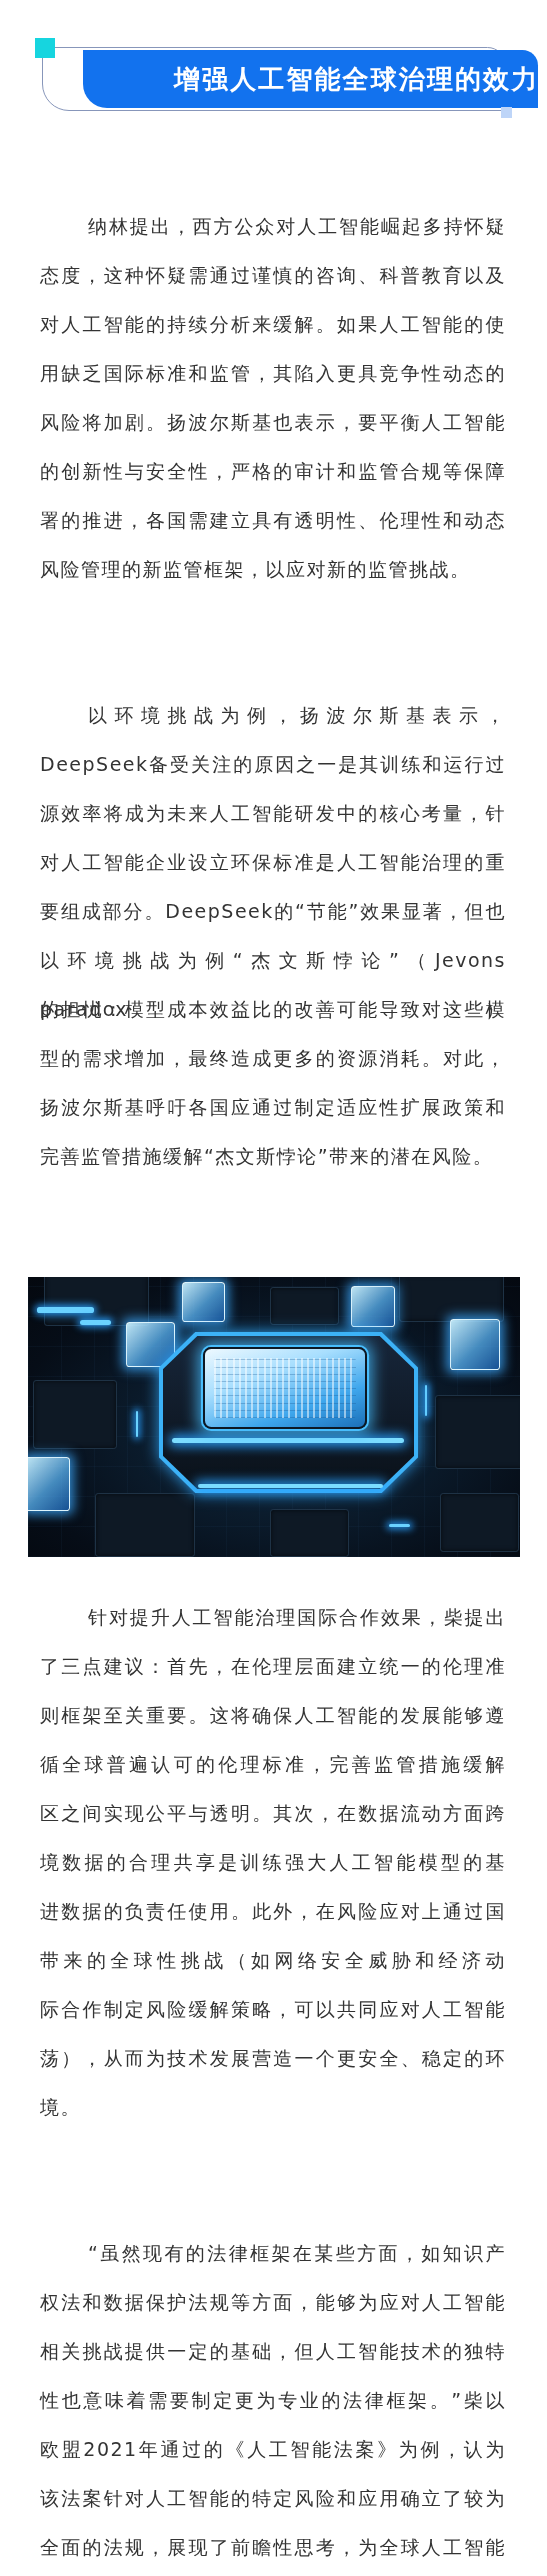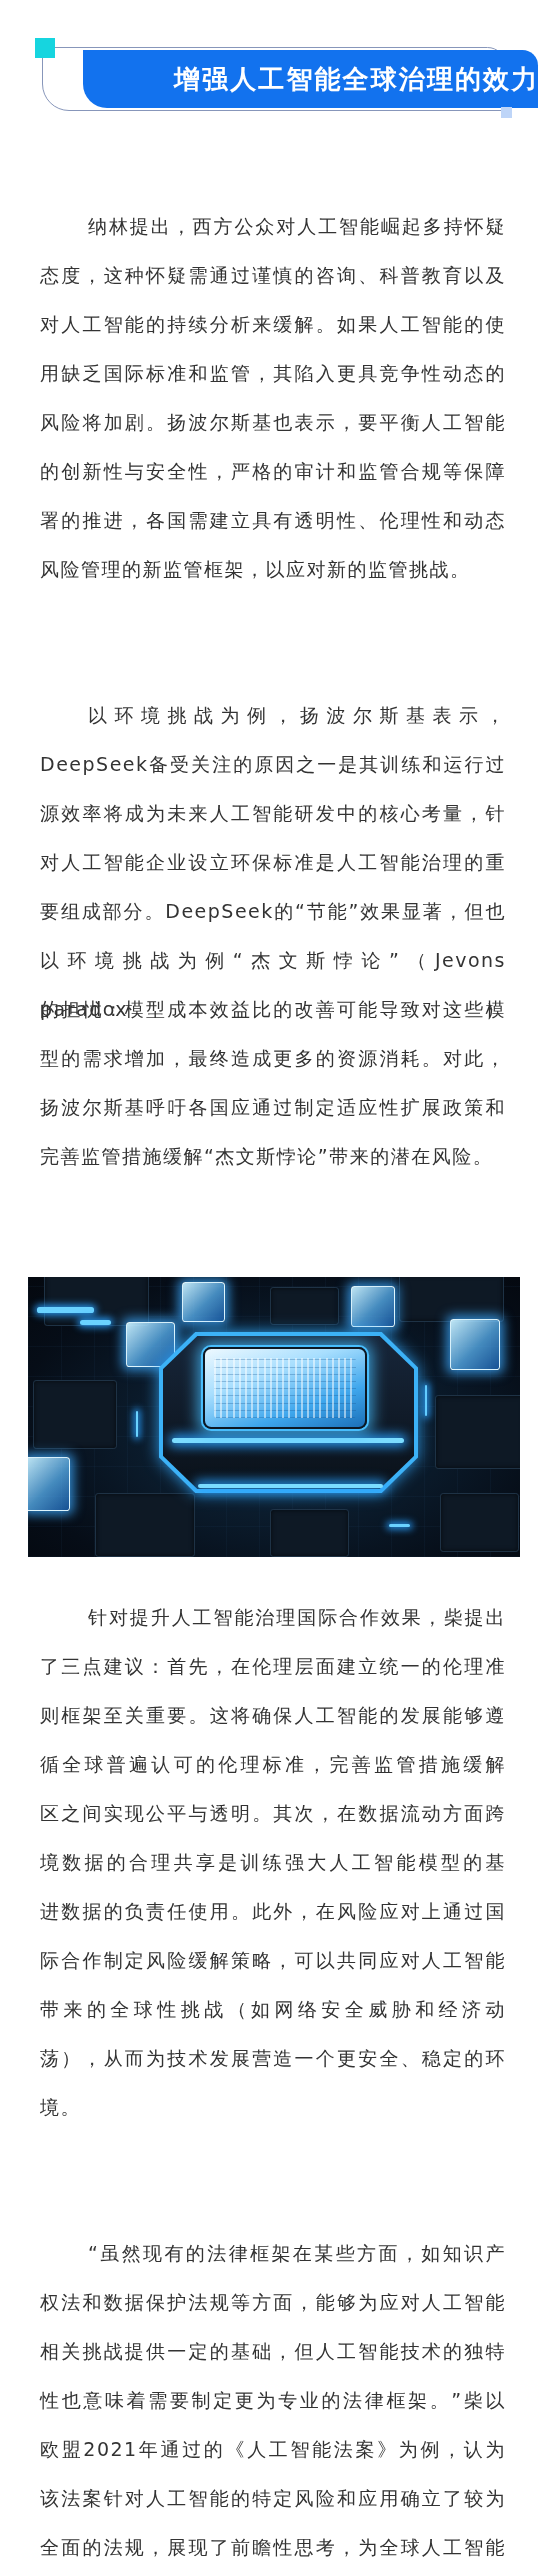--- a/index.html
+++ b/index.html
@@ -110,22 +110,22 @@
   </div>
 
   <div class="para" style="top:1593px">
     <div class="ln first">针对提升人工智能治理国际合作效果，柴提出</div>
     <div class="ln">了三点建议：首先，在伦理层面建立统一的伦理准</div>
     <div class="ln">则框架至关重要。这将确保人工智能的发展能够遵</div>
     <div class="ln">循全球普遍认可的伦理标准，完善监管措施缓解</div>
     <div class="ln">区之间实现公平与透明。其次，在数据流动方面跨</div>
     <div class="ln">境数据的合理共享是训练强大人工智能模型的基</div>
     <div class="ln">进数据的负责任使用。此外，在风险应对上通过国</div>
+    <div class="ln">带来的全球性挑战（如网络安全威胁和经济动</div>
     <div class="ln">际合作制定风险缓解策略，可以共同应对人工智能</div>
-    <div class="ln">带来的全球性挑战（如网络安全威胁和经济动</div>
     <div class="ln">荡），从而为技术发展营造一个更安全、稳定的环</div>
     <div class="ln last">境。</div>
   </div>
 
   <div class="para" style="top:2229px">
     <div class="ln first">“虽然现有的法律框架在某些方面，如知识产</div>
     <div class="ln">权法和数据保护法规等方面，能够为应对人工智能</div>
     <div class="ln">相关挑战提供一定的基础，但人工智能技术的独特</div>
     <div class="ln">性也意味着需要制定更为专业的法律框架。”柴以</div>
     <div class="ln">欧盟2021年通过的《人工智能法案》为例，认为</div>

